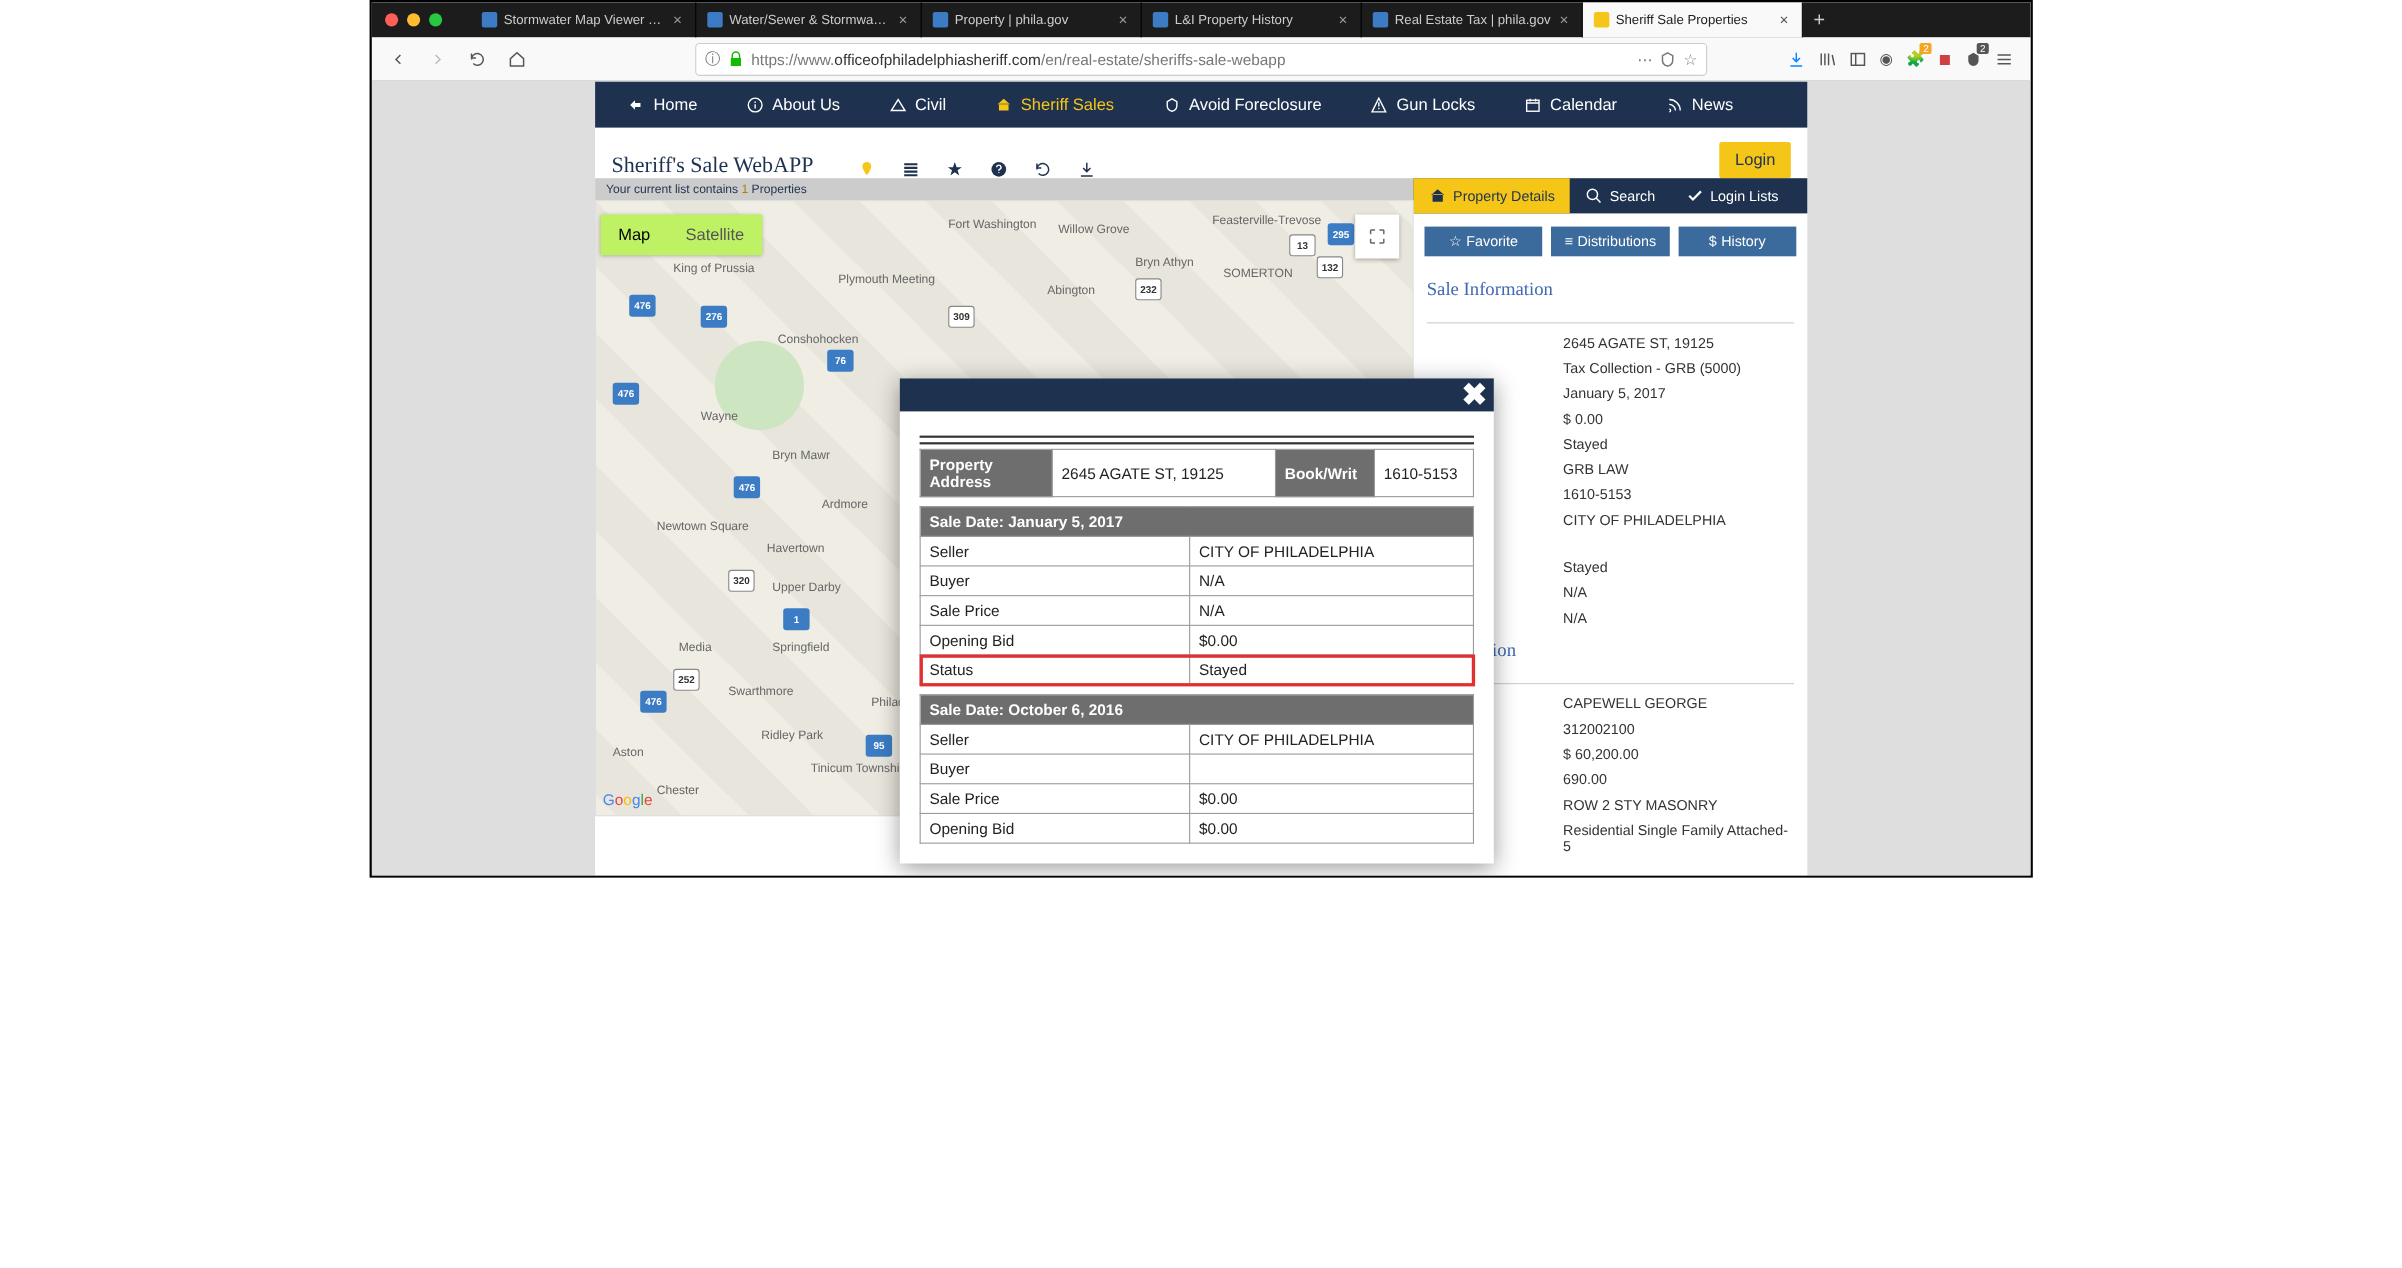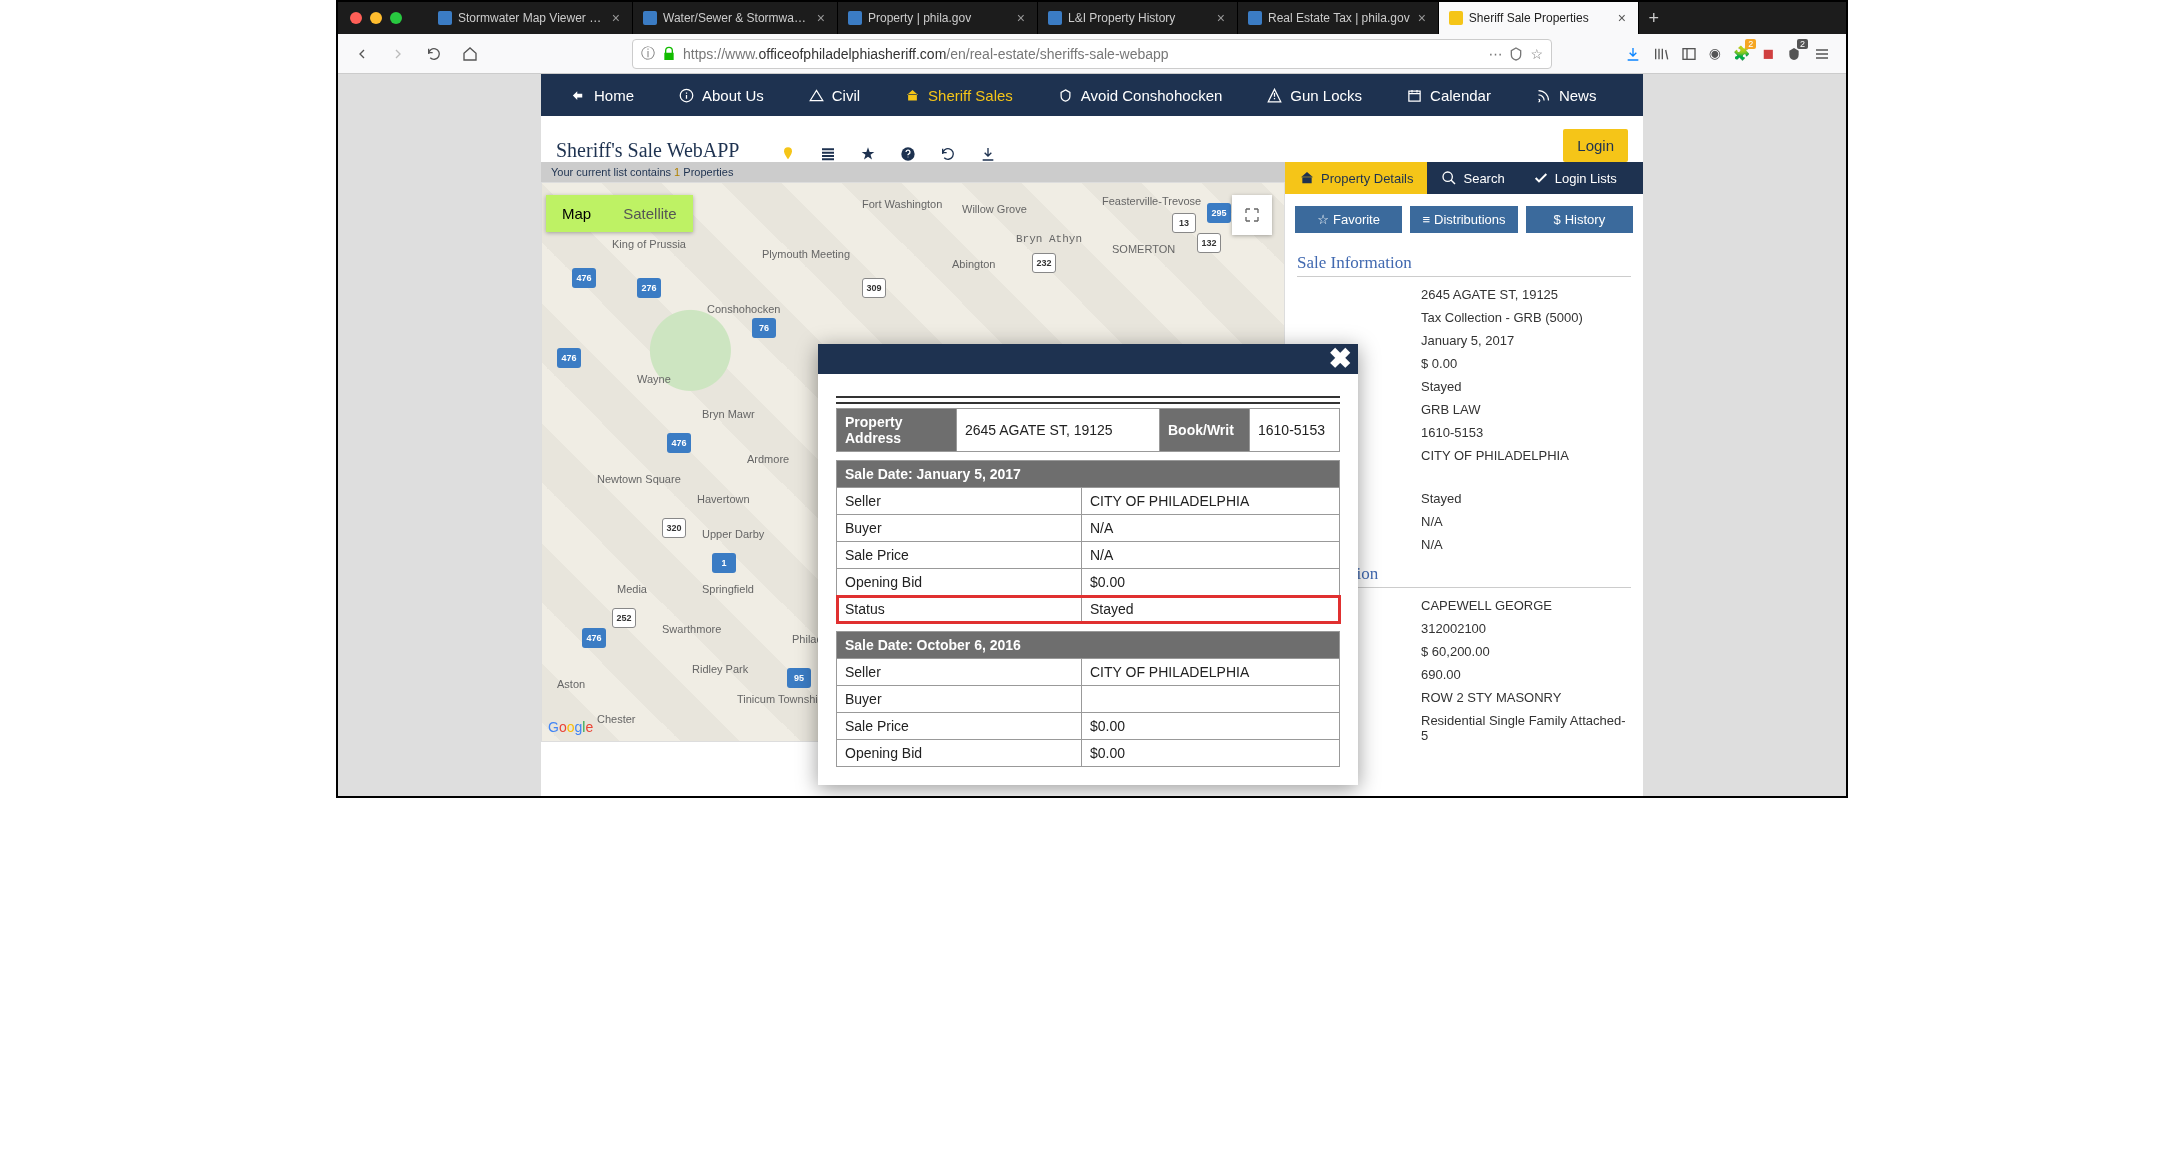--- a/index.html
+++ b/index.html
@@ -64,21 +64,21 @@
 .glogo{position:absolute;bottom:6px;left:6px;font-size:14px;font-weight:500}
 .glogo span:nth-child(1){color:#4285f4}.glogo span:nth-child(2){color:#ea4335}.glogo span:nth-child(3){color:#fbbc05}.glogo span:nth-child(4){color:#4285f4}.glogo span:nth-child(5){color:#34a853}.glogo span:nth-child(6){color:#ea4335}
 
 .sidepanel { width:358px; }
 .tabs3 { background:#1e3250; display:flex; font-size:13px;}
 .tabs3 div{padding:8px 14px;color:#fff;display:flex;align-items:center;gap:6px;cursor:pointer}
 .tabs3 div.active{background:#f5c518;color:#1e3250}
 .btns3 { padding:12px 10px; display:flex; gap:8px;}
 .btns3 div{flex:1;background:#3b6a9c;color:#fff;padding:6px 4px;text-align:center;font-size:13px;cursor:pointer;display:flex;align-items:center;justify-content:center;gap:4px}
 .saleinfo { padding:0 12px;}
-.saleinfo h3{color:#4169b0;font-family:Georgia,serif;font-weight:normal;font-size:17px;margin:8px 0 6px;border-bottom:1px solid #ccc;padding-bottom:3px}
+.saleinfo h3{color:#4169b0;font-family:Georgia,serif;font-weight:normal;font-size:17px;margin:8px 0 6px;border-bottom:1px solid #ccc;padding-bottom:20px}
 .kv{font-size:13px;color:#333;padding:4px 0;display:flex}
 .kv .v{margin-left:auto;text-align:left;width:210px}
 
 
 .modal { position:absolute; left:480px; top:270px; width:540px; background:#fff; box-shadow:0 4px 20px rgba(0,0,0,.4);}
 .modal-hdr { background:#1e3250; height:30px; position:relative;}
 .modal-close { position:absolute; right:6px; top:0; color:#fff; font-size:28px; line-height:30px; cursor:pointer; font-weight:bold;}
 .modal-body { padding:18px;}
 .modal-body hr{border:none;border-top:2px solid #333;margin:4px 0}
 .modal-title{text-align:center;font-family:Georgia,serif;font-size:20px;padding:8px 0;letter-spacing:1px}
@@ -214,21 +214,21 @@
         <a class="active">
             <svg viewBox="0 0 24 24">
               <path d="M3 11l9-8 9 8M5 10v10h14V10"></path>
             </svg>
             <span>Sheriff Sales</span>
           </a>
         <a>
             <svg viewBox="0 0 24 24">
               <path d="M12 3l7 4v6c0 5-3 7-7 8-4-1-7-3-7-8V7l7-4z" fill="none" stroke="currentColor" stroke-width="2"></path>
             </svg>
-            <span>Avoid Conshohocken</span>
+            <span>Avoid Foreclosure</span>
           </a>
         <a>
             <svg viewBox="0 0 24 24">
               <path d="M12 2L2 22h20L12 2zm0 6v6m0 2v2" stroke="currentColor" stroke-width="2" fill="none"></path>
             </svg>
             <span>Gun Locks</span>
           </a>
         <a>
             <svg viewBox="0 0 24 24">
               <rect x="3" y="5" width="18" height="16" fill="none" stroke="currentColor" stroke-width="2"></rect>
@@ -271,21 +271,21 @@
       <div class="content">
         <div class="mapwrap">
           <div class="listinfo"><span>Your current list contains </span><span style="color:#b08000">1</span><span> Properties</span></div>
           <div class="maparea">
             <div class="mapbg"></div>
             <div id="maplabels">
                 <div class="maplbl" style="left: 320px; top: 15px;">Fort Washington</div>
                 <div class="maplbl" style="left: 420px; top: 20px;">Willow Grove</div>
                 <div class="maplbl" style="left: 560px; top: 12px;">Feasterville-Trevose</div>
                 <div class="maplbl" style="left: 220px; top: 65px;">Plymouth Meeting</div>
-                <div class="maplbl" style="left: 474px; top: 50px; font-family: Liberation Mono, monospace;">Bryn Athyn</div>
+                <div class="maplbl" style="left: 490px; top: 50px;">Bryn Athyn</div>
                 <div class="maplbl" style="left: 410px; top: 75px;">Abington</div>
                 <div class="maplbl" style="left: 570px; top: 60px;">SOMERTON</div>
                 <div class="maplbl" style="left: 70px; top: 55px;">King of Prussia</div>
                 <div class="maplbl" style="left: 165px; top: 120px;">Conshohocken</div>
                 <div class="maplbl" style="left: 95px; top: 190px;">Wayne</div>
                 <div class="maplbl" style="left: 160px; top: 225px;">Bryn Mawr</div>
                 <div class="maplbl" style="left: 205px; top: 270px;">Ardmore</div>
                 <div class="maplbl" style="left: 155px; top: 310px;">Havertown</div>
                 <div class="maplbl" style="left: 55px; top: 290px;">Newtown Square</div>
                 <div class="maplbl" style="left: 160px; top: 345px;">Upper Darby</div>

